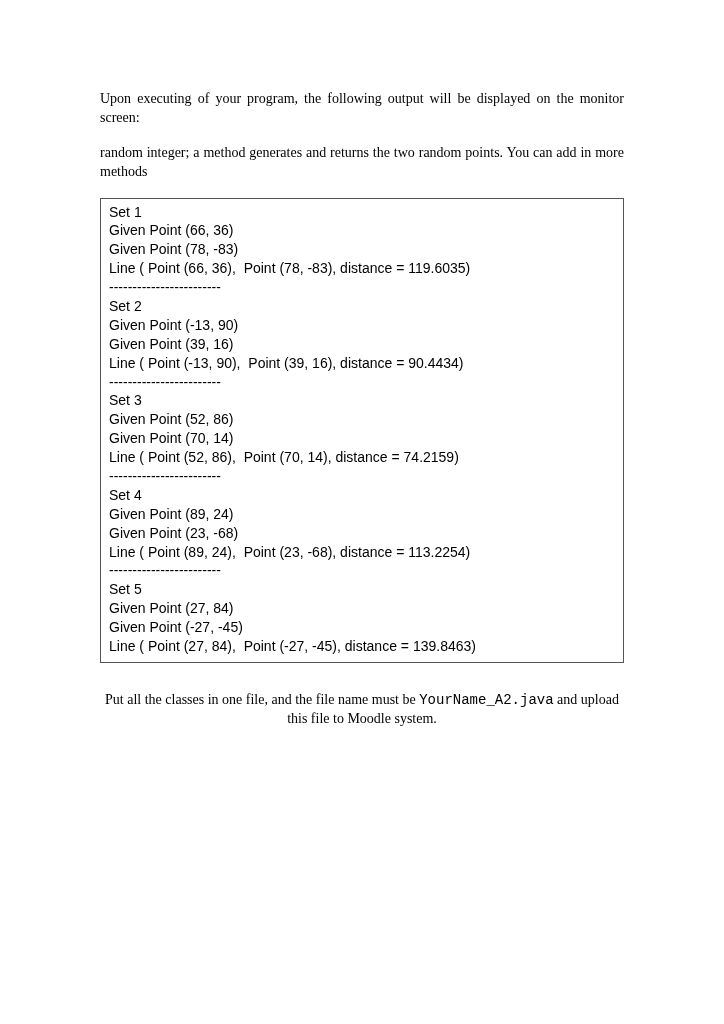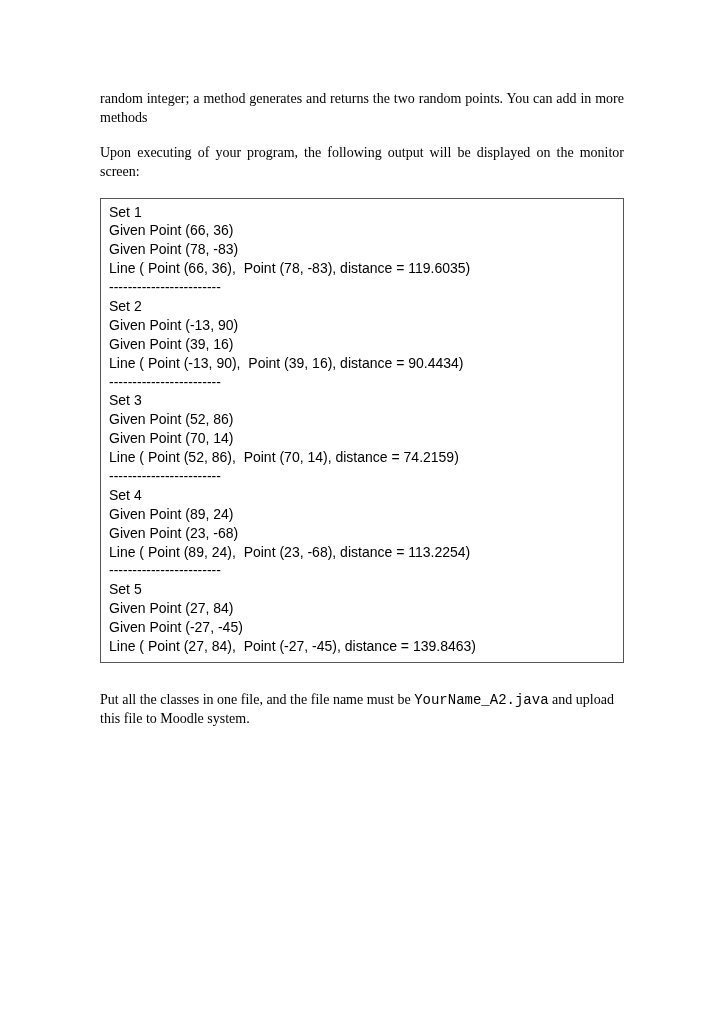--- a/index.html
+++ b/index.html
@@ -10,20 +10,21 @@
     font-size: 14px;
     color: #000;
     width: 724px;
   }
   .page {
     padding: 90px 100px 90px 100px;
   }
   .para {
     margin: 0 0 16px 0;
     line-height: 1.35;
+    text-align: center;
   }
   .justify {
     text-align: justify;
     text-justify: inter-word;
   }
   .output-box {
     border: 1px solid #555;
     padding: 4px 8px 6px 8px;
     margin: 4px 0 28px 0;
     font-family: Liberation Sans, sans-serif;
@@ -32,23 +33,23 @@
   }
   .mono {
     font-family: "Courier New", Courier, monospace;
   }
 </style>
 </head>
 <body>
 
 <div class="page">
 
+  <p class="para justify">Upon executing of your program, the following output will be displayed on the monitor screen:</p>
+
   <p class="para justify">random integer; a method generates and returns the two random points. You can add in more methods</p>
-
-  <p class="para justify">Upon executing of your program, the following output will be displayed on the monitor screen:</p>
 
   <div class="output-box">Set 1
 Given Point (66, 36)
 Given Point (78, -83)
 Line ( Point (66, 36),  Point (78, -83), distance = 119.6035)
 ------------------------
 Set 2
 Given Point (-13, 90)
 Given Point (39, 16)
 Line ( Point (-13, 90),  Point (39, 16), distance = 90.4434)

